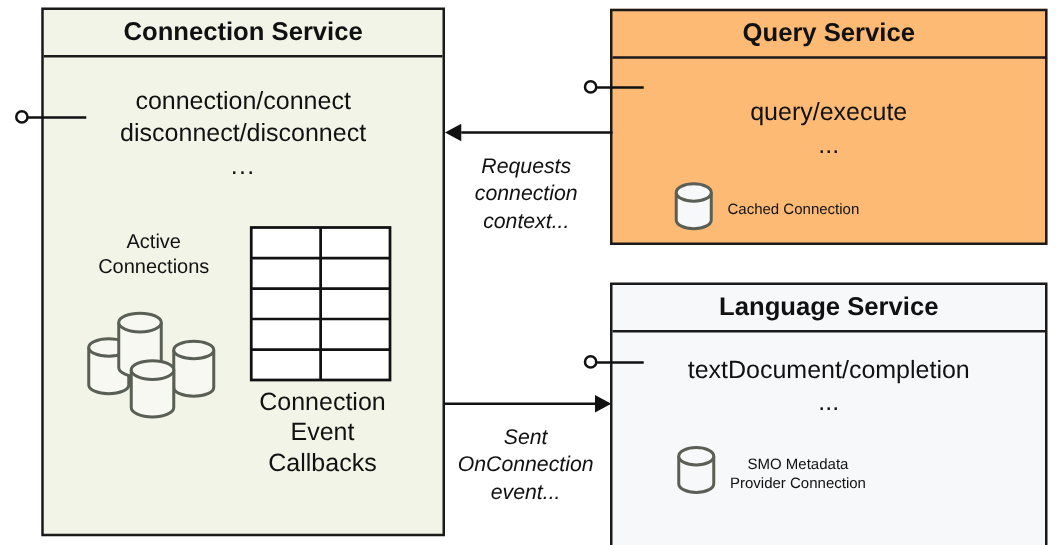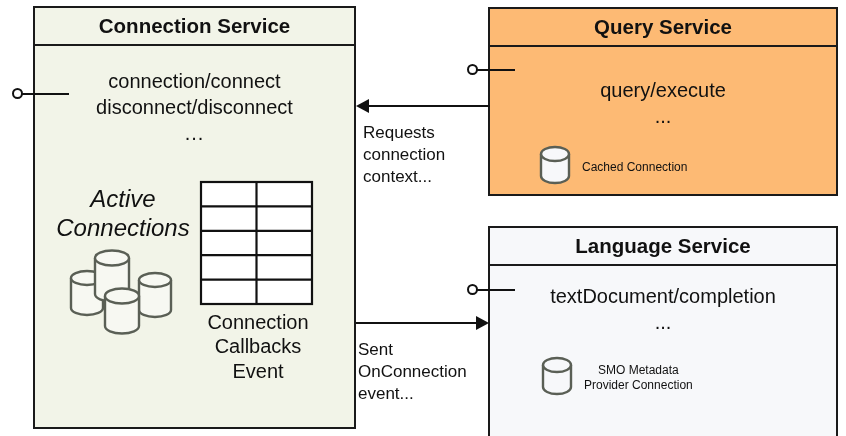--- a/index.html
+++ b/index.html
@@ -68,24 +68,23 @@
   }
   .cs-ops div { white-space: nowrap; }
   .cs-ellipsis { font-size: 20px; letter-spacing: 1px; }
 
   .cs-active-label {
     position: absolute;
     left: 8px;
     top: 138px;
     width: 160px;
     text-align: center;
-    font-size: 24px;
+    font-size: 16px;
     line-height: 1.22;
     color: #111111;
-    font-style: italic;
   }
   #cylinder-cluster {
     position: absolute;
     left: 18px;
     top: 198px;
     width: 140px;
     height: 92px;
   }
 
   #table-grid {
@@ -190,23 +189,25 @@
     width: 0;
     height: 0;
     border-top: 7px solid transparent;
     border-bottom: 7px solid transparent;
   }
   .arrow-head.left  { border-right: 13px solid #111111; }
   .arrow-head.right { border-left: 13px solid #111111; }
 
   .edge-label {
     position: absolute;
+    font-style: italic;
     font-size: 17px;
     line-height: 1.28;
     color: #111111;
+    text-align: center;
   }
 </style>
 </head>
 <body>
 
 <div id="stage">
 
   <div class="box" id="connection-service">
     <div class="box-header">Connection Service</div>
     <div class="box-body">
@@ -249,22 +250,22 @@
             <line x1="2" y1="50.8" x2="113" y2="50.8"></line>
             <line x1="2" y1="75.2" x2="113" y2="75.2"></line>
             <line x1="2" y1="99.6" x2="113" y2="99.6"></line>
             <line x1="57.5" y1="2" x2="57.5" y2="124"></line>
           </g>
         </svg>
       </div>
 
       <div class="cs-callback-label">
         <div>Connection</div>
+        <div>Event</div>
         <div>Callbacks</div>
-        <div>Event</div>
       </div>
 
     </div>
   </div>
 
   <div class="lollipop" style="left:12px; top:82px; width:58px; height:26px;">
     <div class="ball" style="left:0px; top:6px;"></div>
     <div class="stem" style="left:10px; top:11px; width:47px;"></div>
   </div>
 

